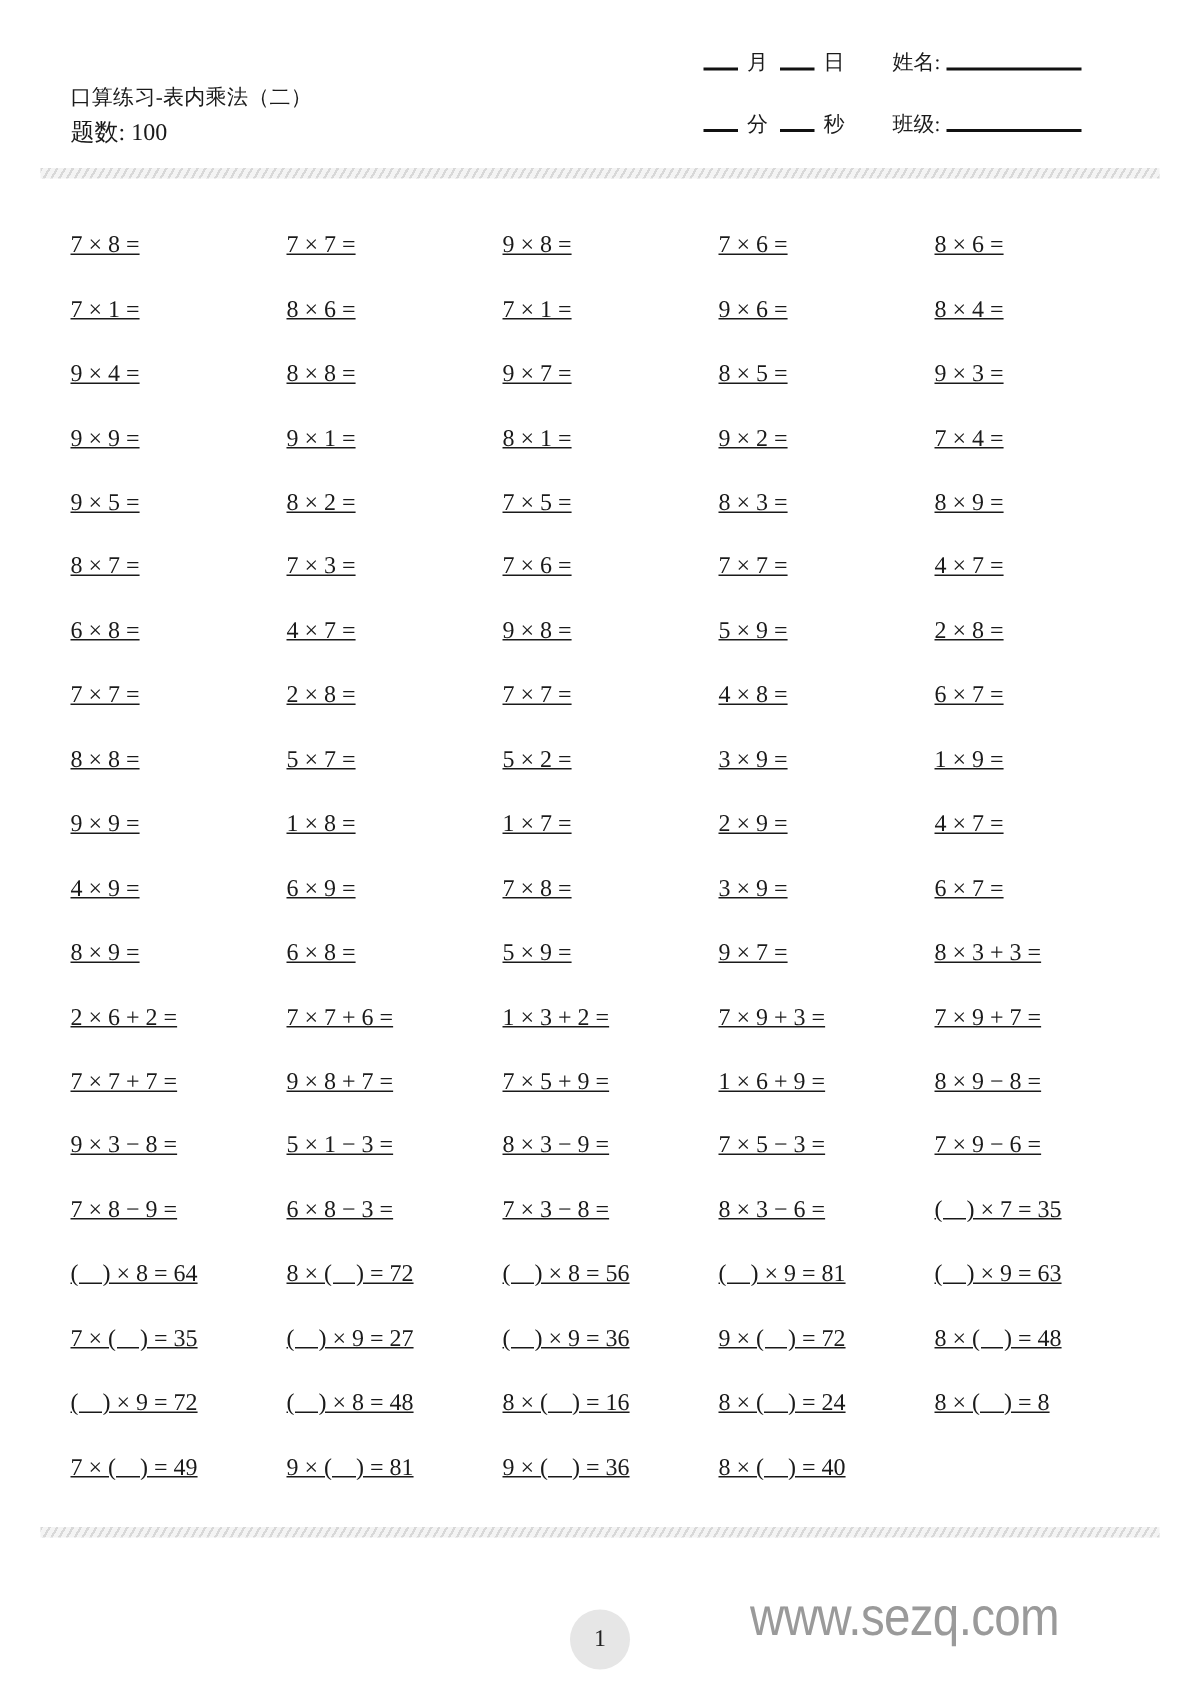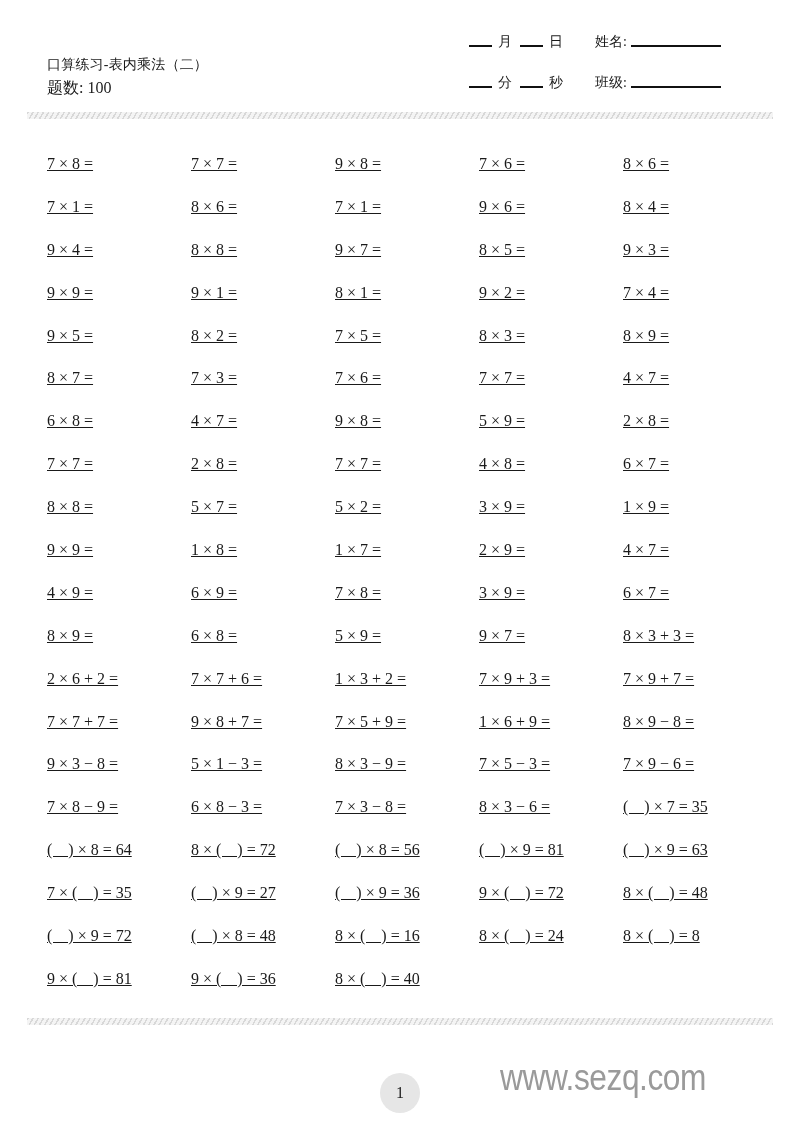--- a/index.html
+++ b/index.html
@@ -180,20 +180,21 @@
     <div class="cell">7 × (    ) = 35</div>
     <div class="cell">(    ) × 9 = 27</div>
     <div class="cell">(    ) × 9 = 36</div>
     <div class="cell">9 × (    ) = 72</div>
     <div class="cell">8 × (    ) = 48</div>
     <div class="cell">(    ) × 9 = 72</div>
     <div class="cell">(    ) × 8 = 48</div>
     <div class="cell">8 × (    ) = 16</div>
     <div class="cell">8 × (    ) = 24</div>
     <div class="cell">8 × (    ) = 8</div>
+    <div class="cell">7 × (    ) = 49</div>
     <div class="cell">9 × (    ) = 81</div>
     <div class="cell">9 × (    ) = 36</div>
     <div class="cell">8 × (    ) = 40</div>
   </div>
 
 <div class="hatch bottom"></div>
 
 <div class="page-num">
   <span>1</span>
 </div>

